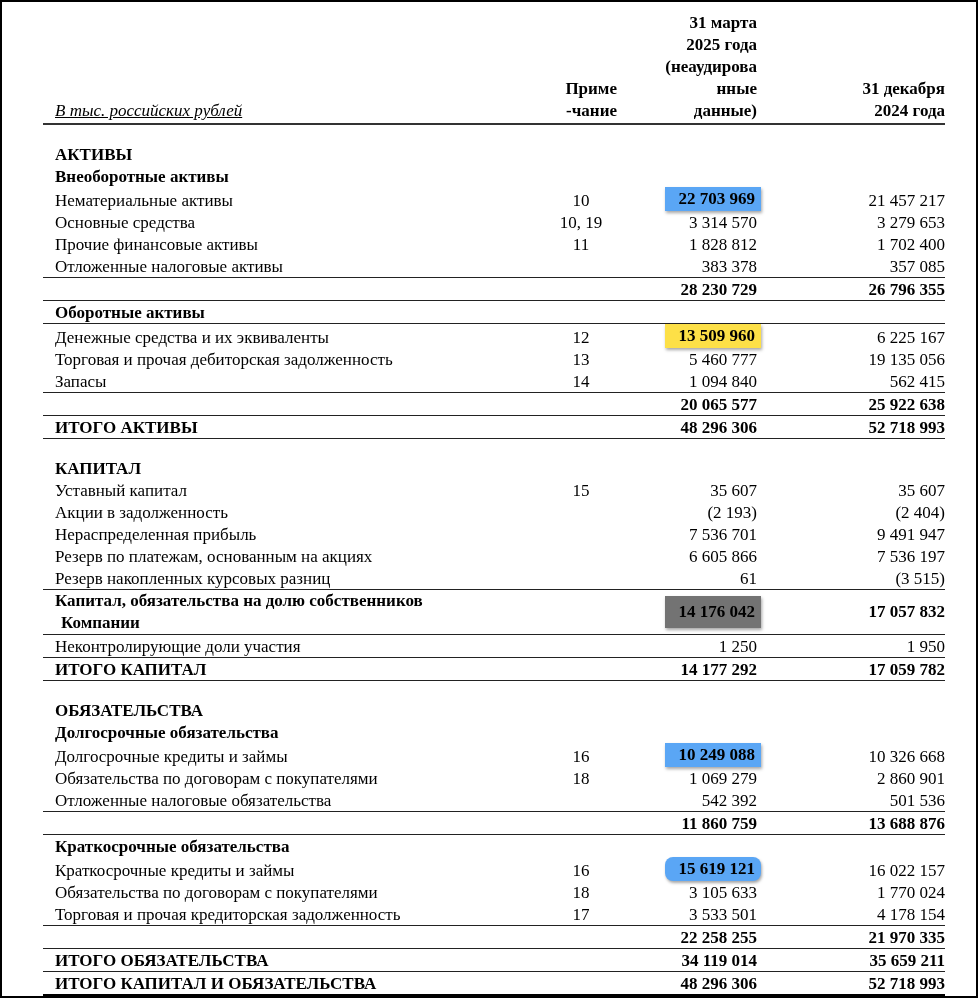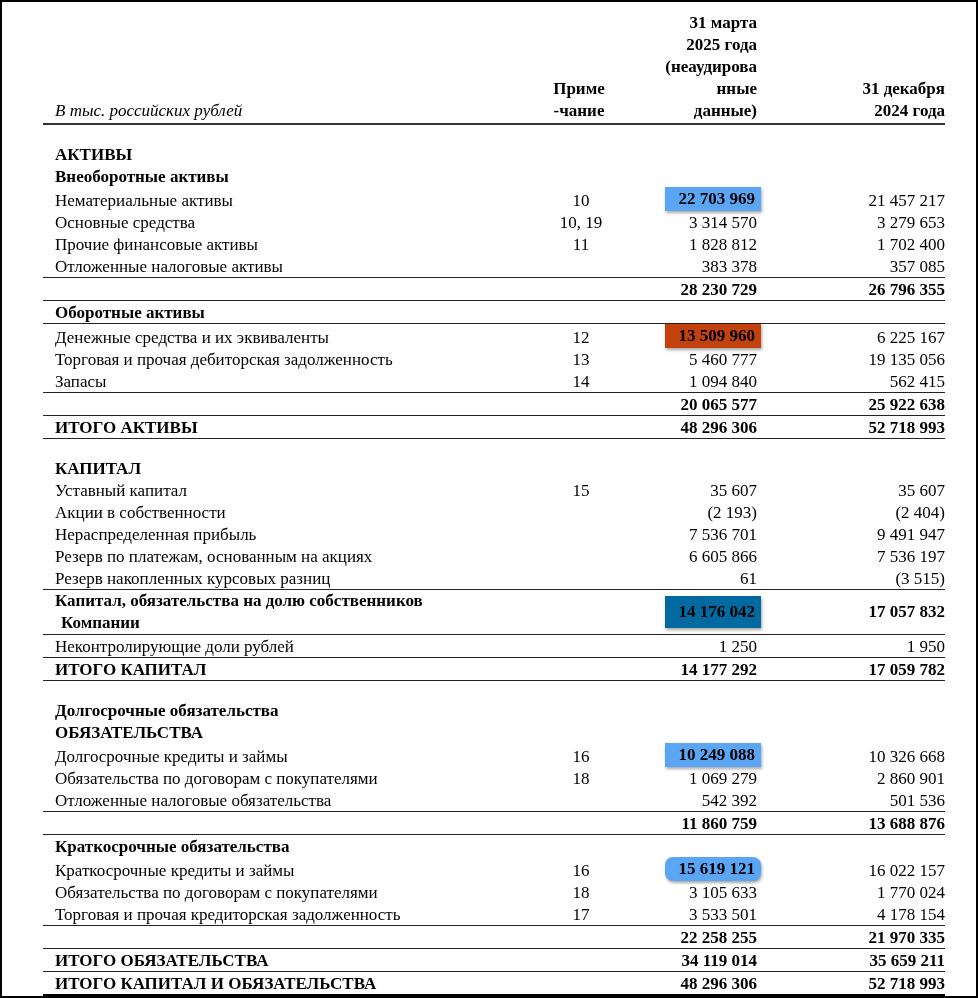--- a/index.html
+++ b/index.html
@@ -28,22 +28,22 @@
   col.c-note  { width: 80px; }
   col.c-cur   { width: 140px; }
   col.c-prev  { width: 184px; }
   td { padding: 0 0 0 0; height: 22px; line-height: 20px; vertical-align: bottom; white-space: nowrap; }
   td.lbl { padding-left: 12px; }
   td.note { text-align: center; }
   td.num { text-align: right; }
   td.cur { padding-right: 4px; }
   td.prev { padding-right: 0; }
   tr.hdr td { font-weight: bold; vertical-align: bottom; line-height: 22px; padding-bottom: 1px; }
-  tr.hdr td.lbl { font-weight: normal; font-style: italic; }
-  tr.hdr td.note { padding-right: 4px; }
+  tr.hdr td.lbl { font-weight: normal; font-style: italic; text-decoration: underline; }
+  tr.hdr td.note { text-align: right; padding-right: 4px; }
   tr.hdr { border-bottom: 2px solid #333; }
   tr.spacer td { height: 18px; }
   tr.sec td { font-weight: bold; margin-top: 45px; }
   tr.bold td { font-weight: bold; }
   tr.ul-bottom { border-bottom: 1.5px solid #222; }
   tr.thick-bottom { border-bottom: 3px solid #000; }
   .hl {
     display: inline-block;
     background: #5aa6f5;
     padding: 2px 6px 2px 14px;
@@ -137,21 +137,21 @@
 
   <tr class="sec ul-bottom">
     <td class="lbl">Оборотные активы</td>
           <td></td>
           <td></td>
           <td></td>
   </tr>
   <tr>
     <td class="lbl">Денежные средства и их эквиваленты</td>
     <td class="note">12</td>
-    <td class="num cur"><span class="hl" style="background: #c2410c;">13 509 960</span></td>
+    <td class="num cur"><span class="hl" style="background: #fde047;">13 509 960</span></td>
     <td class="num prev">6 225 167</td>
   </tr>
   <tr>
     <td class="lbl">Торговая и прочая дебиторская задолженность</td>
     <td class="note">13</td>
     <td class="num cur">5 460 777</td>
     <td class="num prev">19 135 056</td>
   </tr>
   <tr class="ul-bottom">
     <td class="lbl">Запасы</td>
@@ -182,21 +182,21 @@
           <td></td>
           <td></td>
   </tr>
   <tr>
     <td class="lbl">Уставный капитал</td>
     <td class="note">15</td>
     <td class="num cur">35 607</td>
     <td class="num prev">35 607</td>
   </tr>
   <tr>
-    <td class="lbl">Акции в собственности</td>
+    <td class="lbl">Акции в задолженность</td>
     <td class="note"></td>
     <td class="num cur">(2 193)</td>
     <td class="num prev">(2 404)</td>
   </tr>
   <tr>
     <td class="lbl">Нераспределенная прибыль</td>
     <td class="note"></td>
     <td class="num cur">7 536 701</td>
     <td class="num prev">9 491 947</td>
   </tr>
@@ -211,48 +211,48 @@
     <td class="note"></td>
     <td class="num cur">61</td>
     <td class="num prev">(3 515)</td>
   </tr>
   <tr class="bold two-line ul-bottom">
     <td class="lbl">
       <div>Капитал, обязательства на долю собственников</div>
       <div class="indent">Компании</div>
     </td>
     <td></td>
-    <td class="num cur"><span class="hl tall" style="background: #0369a1;">14 176 042</span></td>
+    <td class="num cur"><span class="hl tall" style="background: #737373;">14 176 042</span></td>
     <td class="num prev">17 057 832</td>
   </tr>
   <tr class="ul-bottom">
-    <td class="lbl">Неконтролирующие доли рублей</td>
+    <td class="lbl">Неконтролирующие доли участия</td>
           <td></td>
     <td class="num cur">1 250</td>
     <td class="num prev">1 950</td>
   </tr>
   <tr class="bold ul-bottom">
     <td class="lbl">ИТОГО КАПИТАЛ</td>
           <td></td>
     <td class="num cur">14 177 292</td>
     <td class="num prev">17 059 782</td>
   </tr>
 
   <tr class="spacer">
           <td colspan="4"></td>
         </tr>
 
   <tr class="sec">
+    <td class="lbl">ОБЯЗАТЕЛЬСТВА</td>
+          <td></td>
+          <td></td>
+          <td></td>
+  </tr>
+  <tr class="sec">
     <td class="lbl">Долгосрочные обязательства</td>
-          <td></td>
-          <td></td>
-          <td></td>
-  </tr>
-  <tr class="sec">
-    <td class="lbl">ОБЯЗАТЕЛЬСТВА</td>
           <td></td>
           <td></td>
           <td></td>
   </tr>
   <tr>
     <td class="lbl">Долгосрочные кредиты и займы</td>
     <td class="note">16</td>
     <td class="num cur"><span class="hl" style="background: rgb(90, 166, 245);">10 249 088</span></td>
     <td class="num prev">10 326 668</td>
   </tr>

